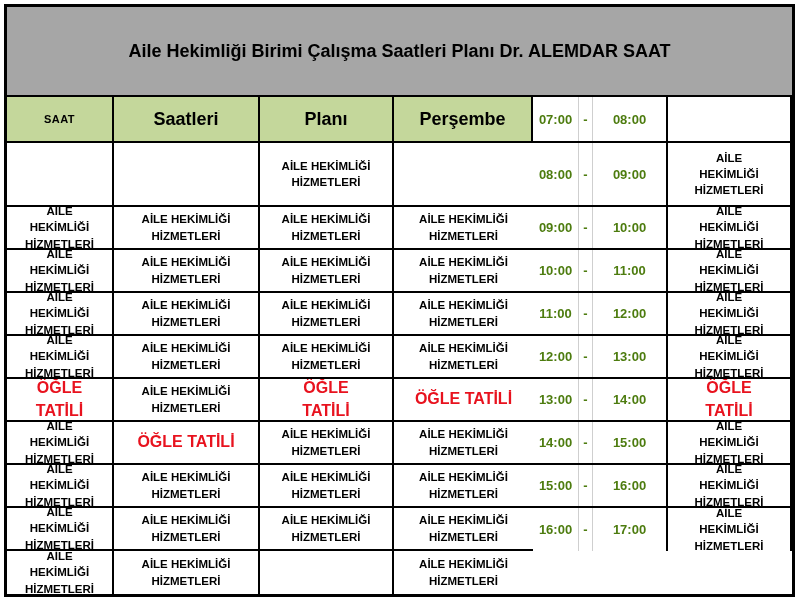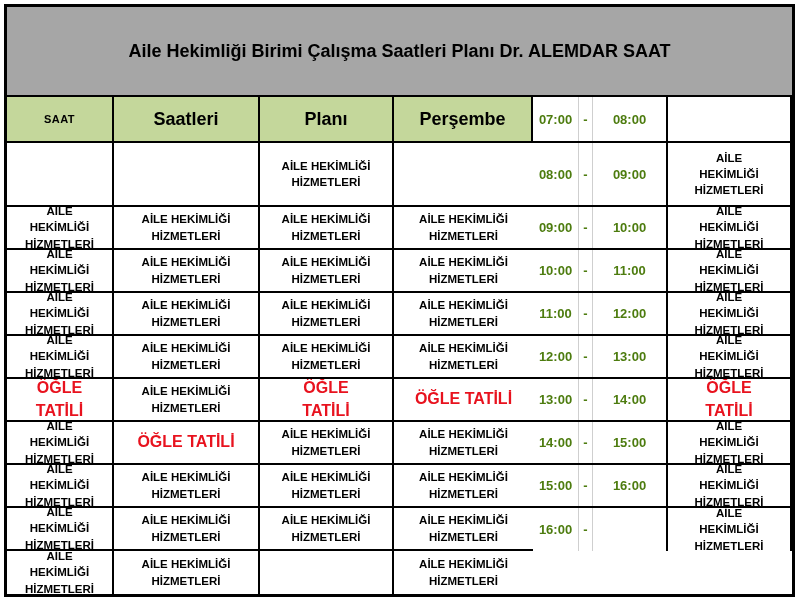--- a/index.html
+++ b/index.html
@@ -200,20 +200,21 @@
     <span class="t-end">16:00</span>
   </div>
       <div class="day-cell cell-service">AİLE HEKİMLİĞİ HİZMETLERİ</div>
       <div class="day-cell cell-service">AİLE HEKİMLİĞİ HİZMETLERİ</div>
       <div class="day-cell cell-service">AİLE HEKİMLİĞİ HİZMETLERİ</div>
       <div class="day-cell cell-service">AİLE HEKİMLİĞİ HİZMETLERİ</div>
       <div class="day-cell cell-service last-col">AİLE HEKİMLİĞİ HİZMETLERİ</div>
       <div class="time-cell last-row">
     <span class="t-start">16:00</span>
     <span class="t-dash">-</span>
+    <span class="t-end">17:00</span>
   </div>
       <div class="day-cell cell-service last-row">AİLE HEKİMLİĞİ HİZMETLERİ</div>
       <div class="day-cell cell-service last-row">AİLE HEKİMLİĞİ HİZMETLERİ</div>
       <div class="day-cell cell-service last-row">AİLE HEKİMLİĞİ HİZMETLERİ</div>
       <div class="day-cell cell-empty last-row"></div>
       <div class="day-cell cell-service last-col last-row">AİLE HEKİMLİĞİ HİZMETLERİ</div>
     </div>
 </div>
 
 </body></html>

